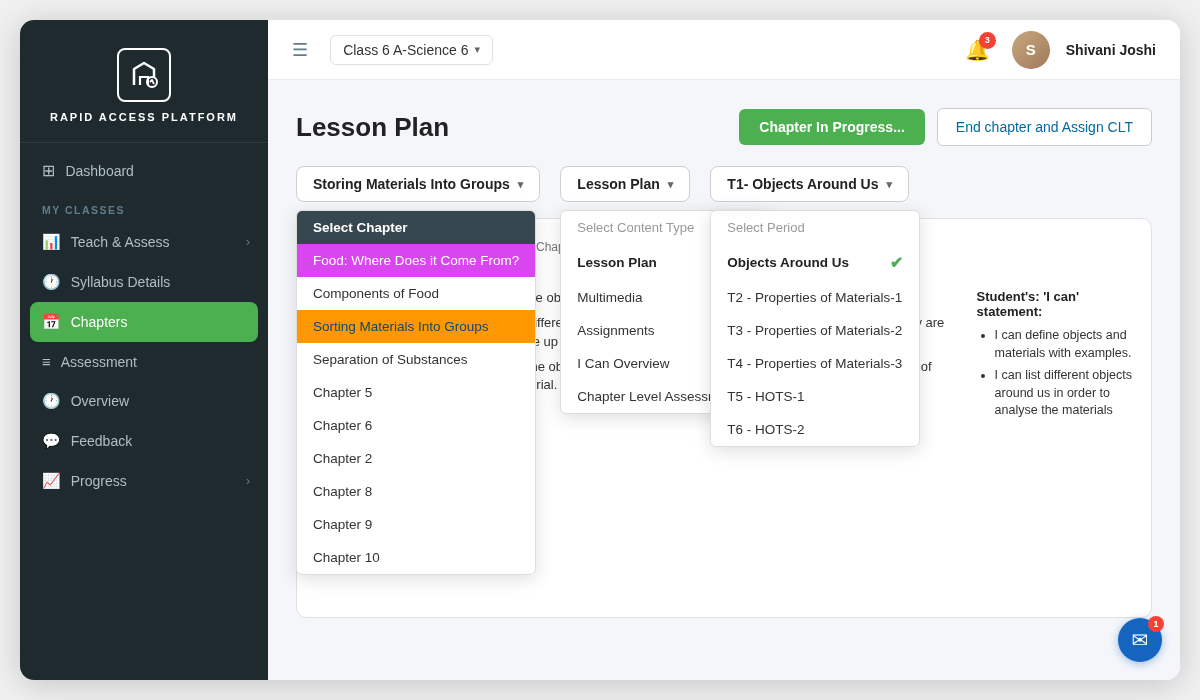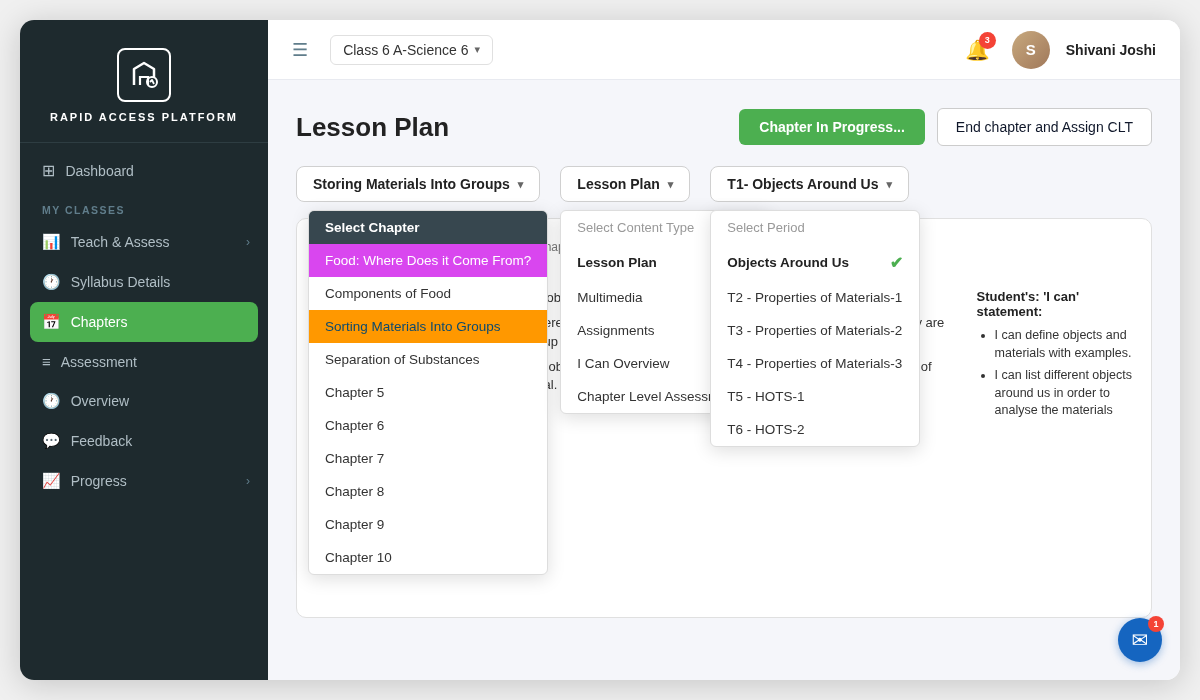--- a/index.html
+++ b/index.html
@@ -185,21 +185,21 @@
       color: #fff;
       border: none;
       border-radius: 6px;
       padding: 10px 20px;
       font-size: 14px;
       font-weight: 600;
       cursor: pointer;
     }
     .btn-end {
       background: #fff;
-      color: #0f172a;
+      color: #0369a1;
       border: 1.5px solid #ccc;
       border-radius: 6px;
       padding: 10px 18px;
       font-size: 14px;
       font-weight: 500;
       cursor: pointer;
     }
 
     
     .lesson-panel {
@@ -240,21 +240,21 @@
       position: absolute;
       top: 100%;
       left: 0;
       z-index: 100;
       background: #fff;
       border: 1px solid #ddd;
       border-radius: 6px;
       box-shadow: 0 4px 18px rgba(0,0,0,0.13);
       min-width: 220px;
     }
-    .dropdown-overlay.d1 { min-width: 230px; top: 44px; left: 12px; }
+    .dropdown-overlay.d1 { min-width: 230px; top: 44px; left: 0; }
     .dropdown-overlay.d2 { min-width: 210px; top: 44px; left: 0; }
     .dropdown-overlay.d3 { min-width: 210px; top: 44px; left: 0; }
 
     .dropdown-item {
       padding: 9px 16px;
       font-size: 13.5px;
       color: #333;
       cursor: pointer;
       display: flex;
       align-items: center;
@@ -469,21 +469,21 @@
             <div class="dropdown-item">
               <span>Separation of Substances</span>
             </div>
             <div class="dropdown-item">
                 <span>Chapter 5</span>
               </div>
             <div class="dropdown-item">
                 <span>Chapter 6</span>
               </div>
             <div class="dropdown-item">
-                <span>Chapter 7</span>
+                <span>Chapter 2</span>
               </div>
             <div class="dropdown-item">
                 <span>Chapter 8</span>
               </div>
             <div class="dropdown-item">
                 <span>Chapter 9</span>
               </div>
             <div class="dropdown-item">
                 <span>Chapter 10</span>
               </div>

